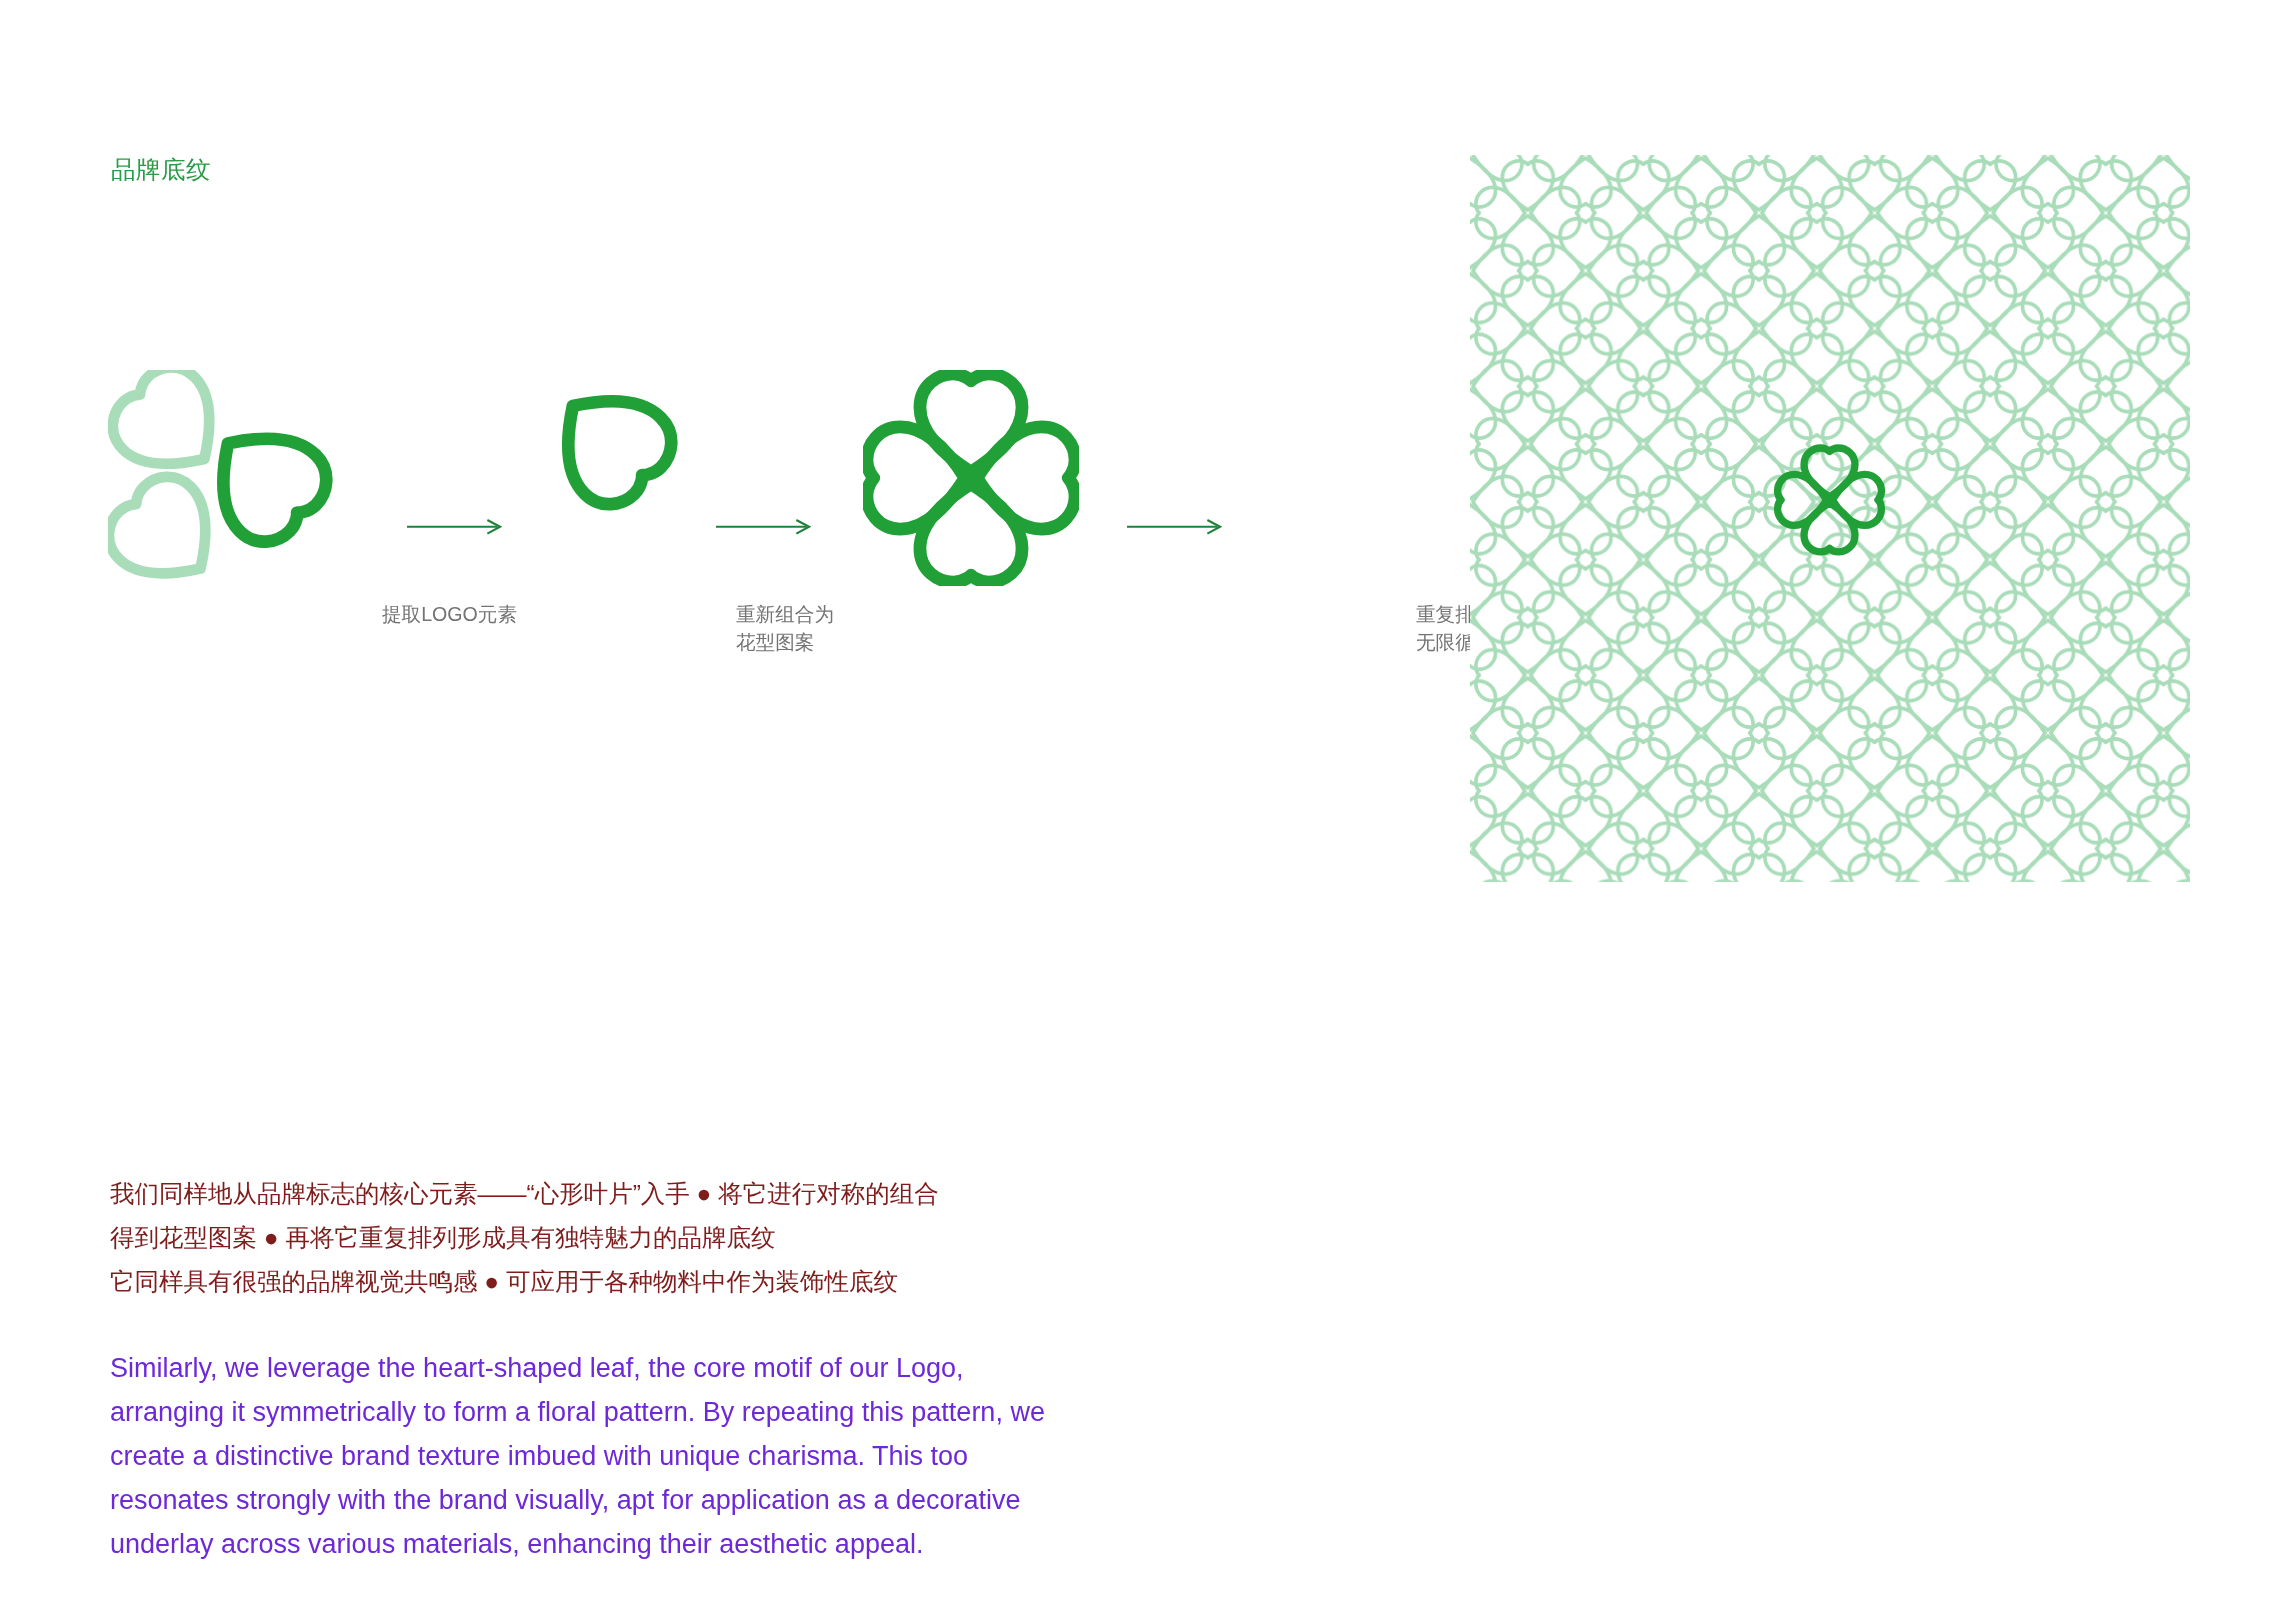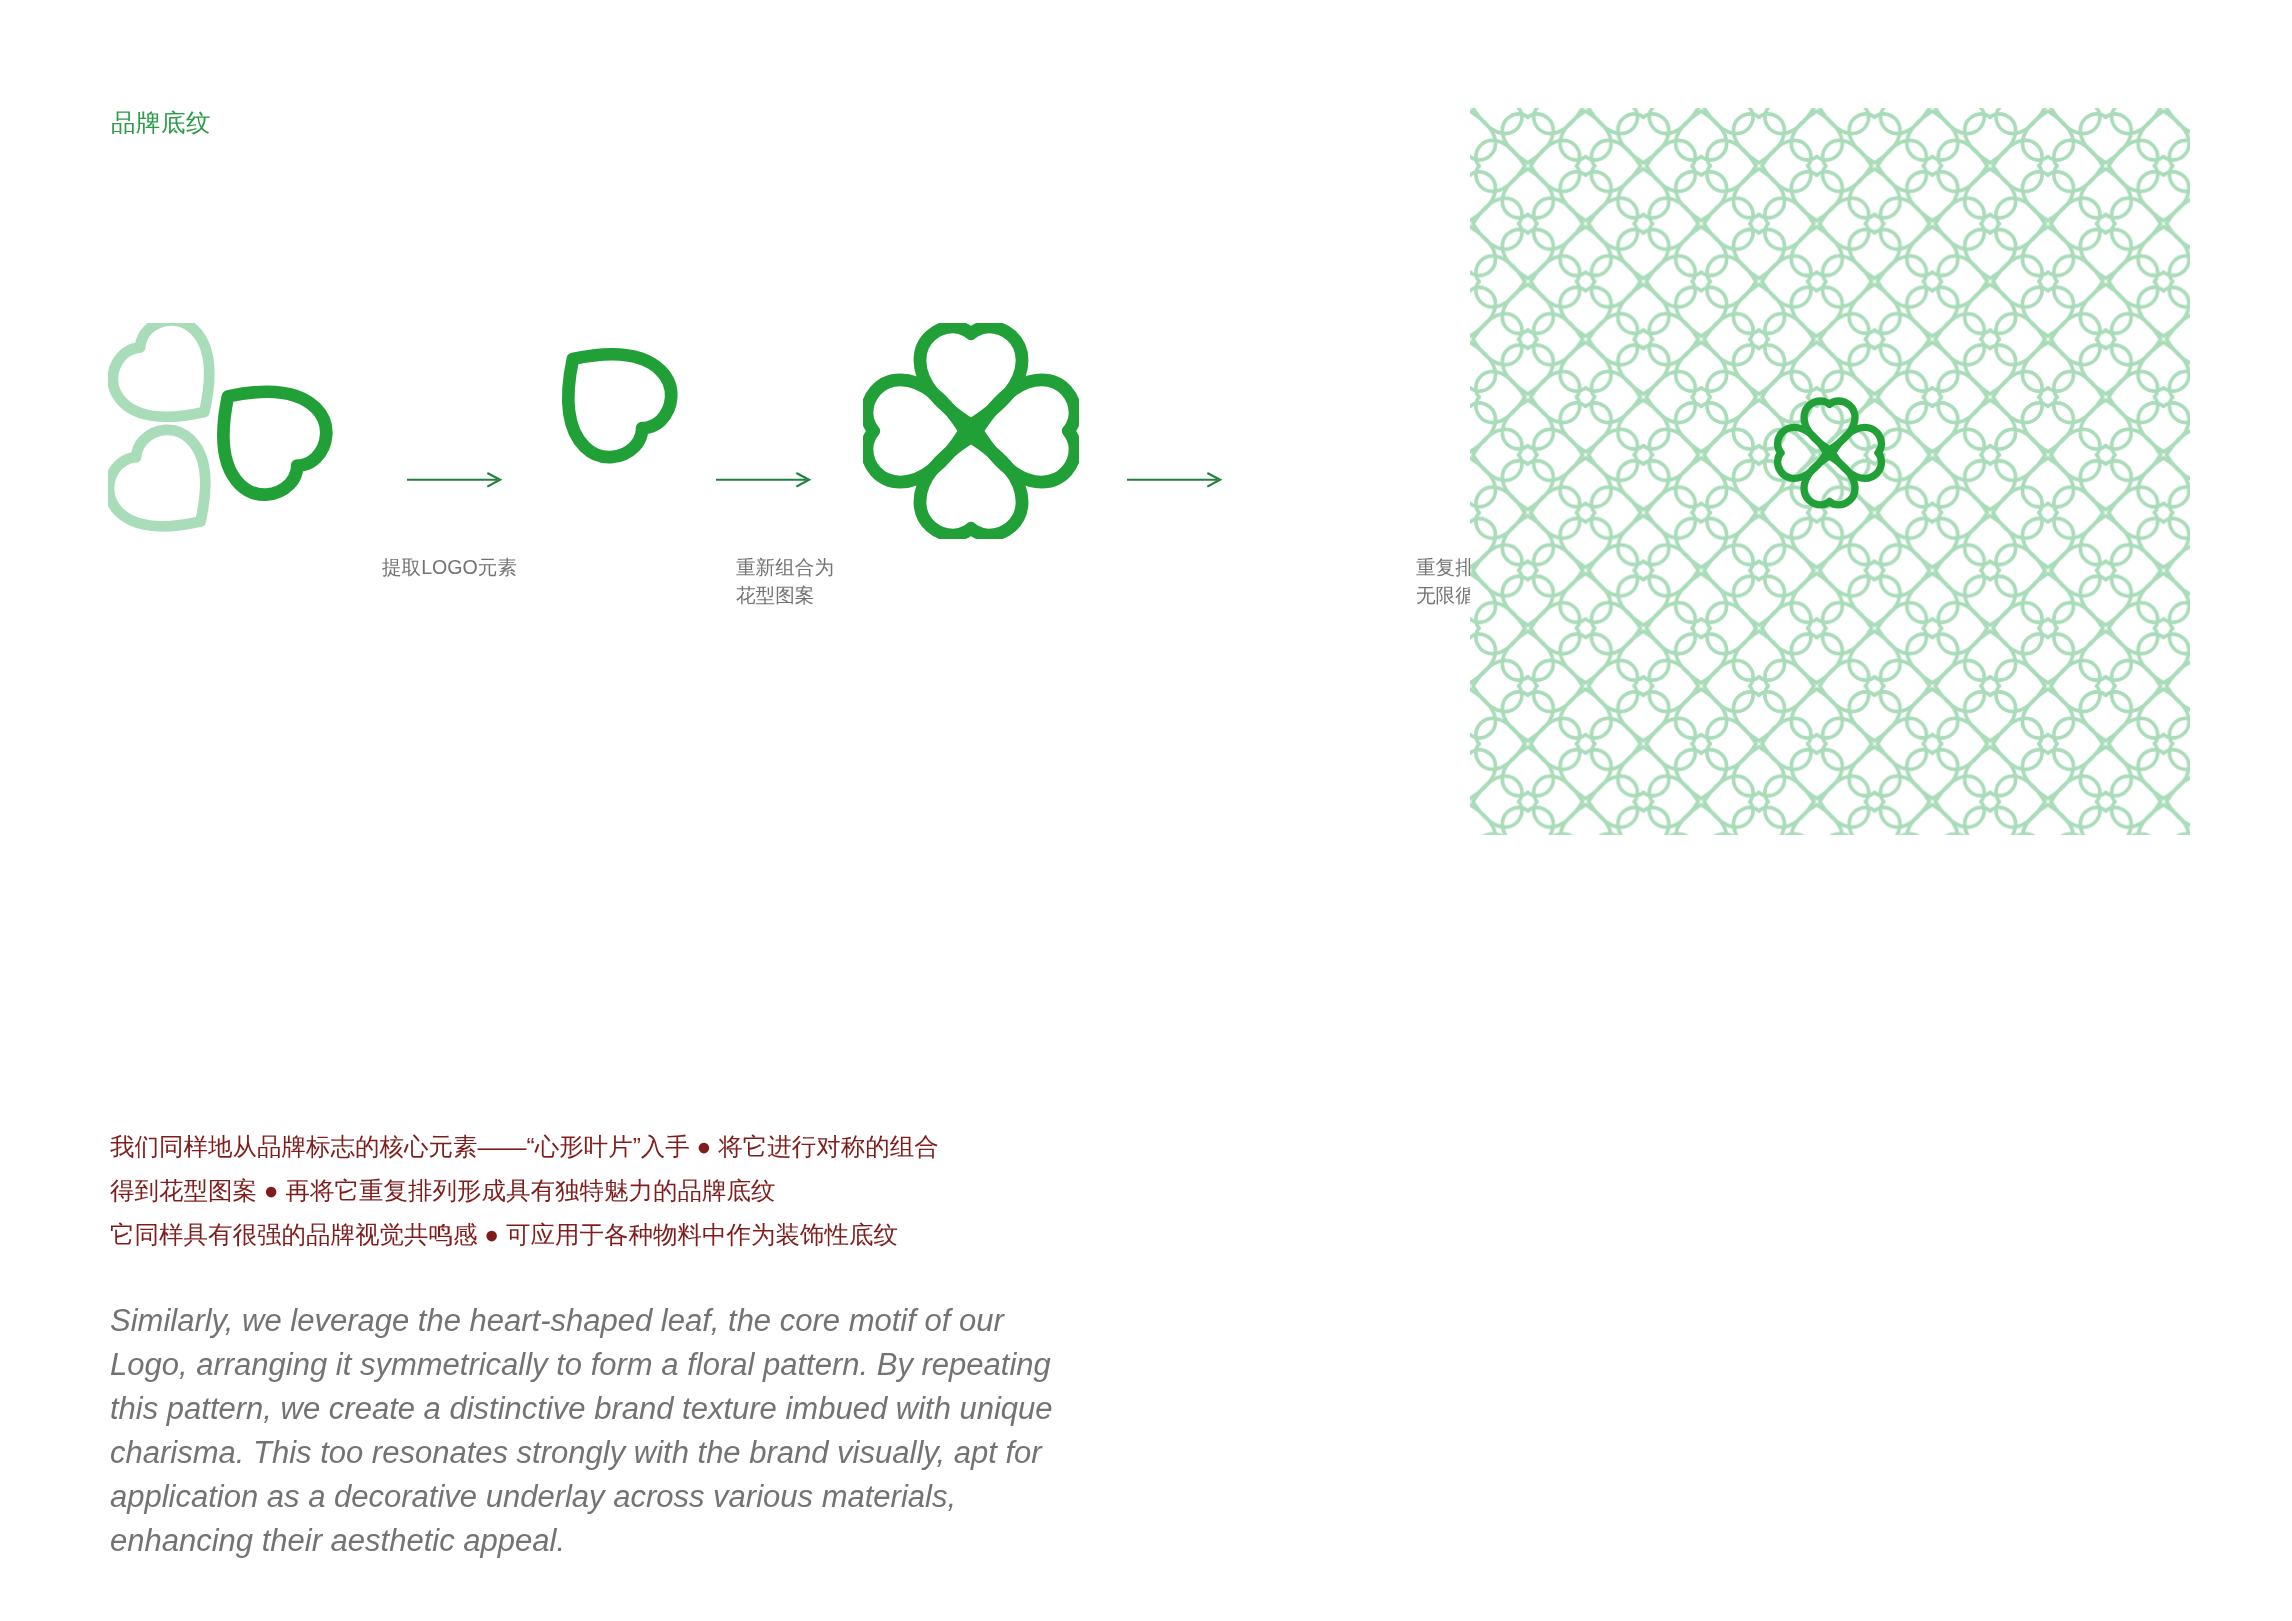--- a/index.html
+++ b/index.html
@@ -12,20 +12,21 @@
     height: 1621px;
     position: relative;
     font-family: "Liberation Sans", sans-serif;
     color: #1f8b3a;
     overflow: hidden;
   }
 
   .page {
     position: absolute;
     inset: 0;
+    margin-top: 47px;
   }
 
   
   #section-title {
     position: absolute;
     left: 111px;
     top: 108px;
     font-size: 24.5px;
     line-height: 1.2;
     letter-spacing: 0.5px;
@@ -87,25 +88,24 @@
     font-size: 24.5px;
     line-height: 44px;
     color: #7f1d1d;
     white-space: pre-line;
   }
   #copy-en {
     position: absolute;
     left: 110px;
     top: 1299px;
     width: 961px;
-    font-size: 31px;
+    font-size: 27px;
     line-height: 44px;
-    color: #737373;
+    color: #6d28d9;
     white-space: pre-line;
-    font-style: italic;
   }
 </style>
 </head>
 <body>
 
 <div class="page">
 
   <div id="section-title">品牌底纹</div>
 
   <div id="process-row">

